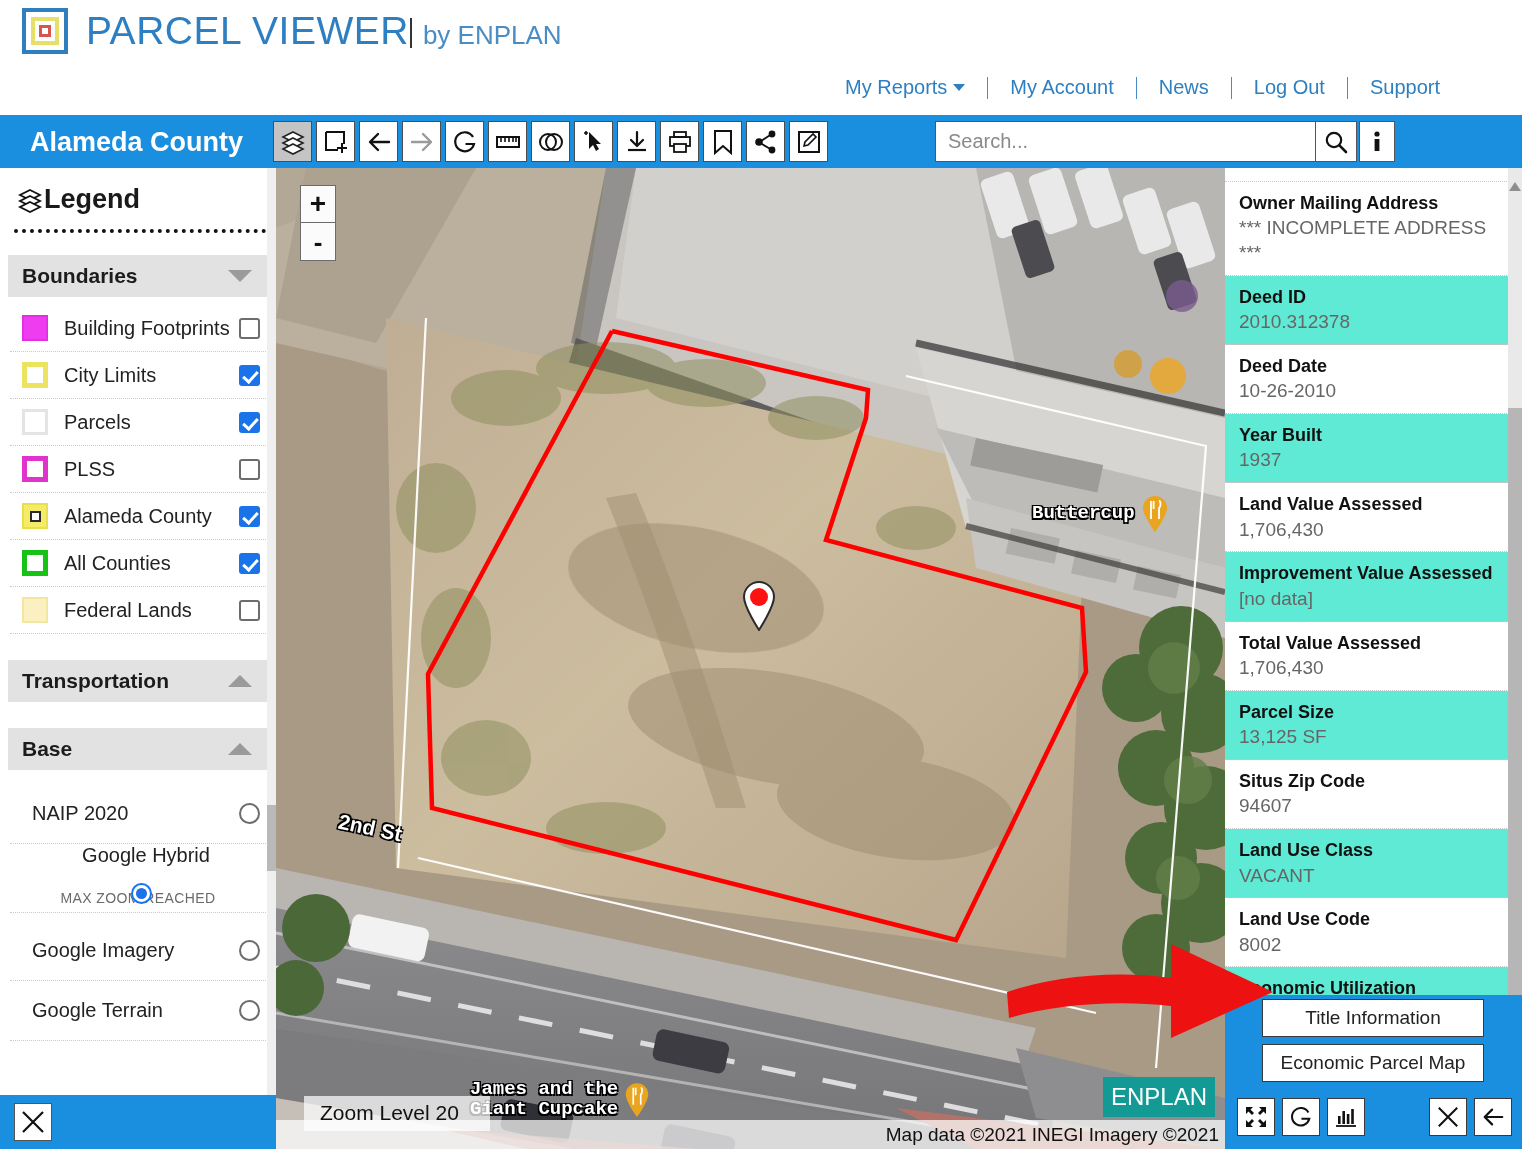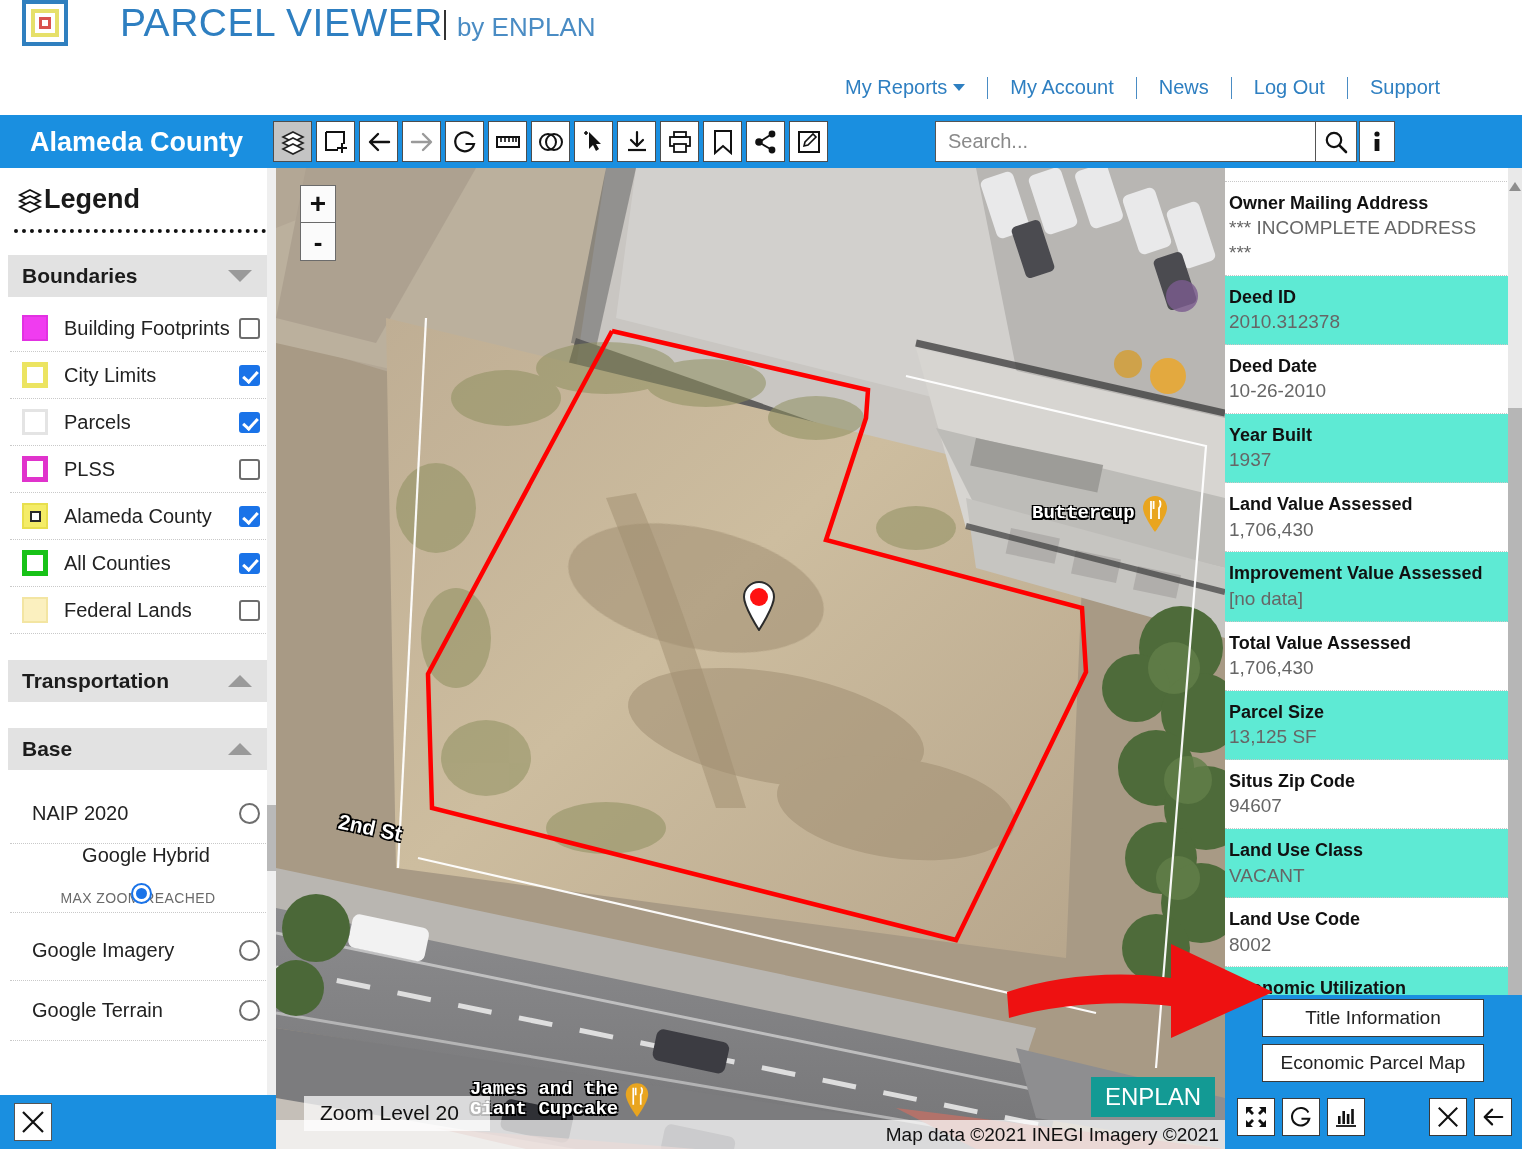--- a/index.html
+++ b/index.html
@@ -9,21 +9,21 @@
     background: #ffffff;
     overflow: hidden;
   }
   #app { position: relative; width: 1522px; height: 1149px; }
 
   
   .top-header {
     position: absolute; left: 0; top: 0; width: 1522px; height: 115px;
     background: #ffffff;
   }
-  .brand { position: absolute; left: 22px; top: 0; display: flex; align-items: center; gap: 34px; }
+  .brand { position: absolute; left: 22px; top: 8px; display: flex; align-items: center; }
   .brand-logo {
     width: 46px; height: 46px; border: 4px solid #2f7fbf; background: #ffffff;
     display: flex; align-items: center; justify-content: center;
   }
   .brand-logo .mid {
     width: 28px; height: 28px; border: 4px solid #e6e06a; background: #fff;
     display: flex; align-items: center; justify-content: center;
   }
   .brand-logo .inner { width: 12px; height: 12px; border: 3px solid #d9534f; }
   .brand-title {
@@ -183,21 +183,21 @@
     position: absolute; left: 27px; right: 27px; bottom: 2px; height: 11px;
     border-left: 3px solid #111; border-right: 3px solid #111; border-bottom: 3px solid #111;
   }
   .zoomlevel {
     position: absolute; left: 28px; bottom: 18px; z-index: 20;
     background: rgba(255,255,255,0.72); font-size: 21px; color: #111;
     padding: 5px 16px 6px 16px; width: 186px;
   }
   .enplan-wm {
     position: absolute; right: 10px; bottom: 32px; z-index: 20;
-    background: #139a94; color: #fff; font-size: 24px; padding: 6px 14px;
+    background: #139a94; color: #fff; font-size: 24px; padding: 6px 8px;
   }
   .attrib {
     position: absolute; left: 0; right: 0; bottom: 0; z-index: 20; height: 29px;
     background: rgba(255,255,255,0.72); font-size: 19px; color: #111;
     display: flex; align-items: center; justify-content: flex-end; padding-right: 6px;
     white-space: nowrap; overflow: hidden;
   }
   .poi { position: absolute; z-index: 15; display: flex; align-items: center; }
   .poi-label {
     font-size: 19px; font-weight: bold; color: #fff; white-space: pre-line;
@@ -208,21 +208,21 @@
     position: absolute; z-index: 15; font-size: 21px; font-weight: bold; color: #fff;
     text-shadow: -1.5px -1.5px 0 #000, 1.5px -1.5px 0 #000, -1.5px 1.5px 0 #000, 1.5px 1.5px 0 #000;
   }
 
   
   .data-panel {
     position: absolute; left: 1225px; top: 168px; width: 297px; height: 827px;
     background: #ffffff; overflow: hidden;
   }
   .data-list { position: absolute; left: 0; top: -33px; width: 288px; }
-  .data-row { padding: 10px 14px 9px 4px; border-bottom: 1px dotted #c8c8c8; }
+  .data-row { padding: 10px 14px 9px 14px; border-bottom: 1px dotted #c8c8c8; }
   .data-row.alt { background: #5eead4; }
   .data-key { font-size: 18px; font-weight: bold; color: #111; line-height: 1.25; }
   .data-val { font-size: 19px; color: #666; line-height: 1.3; margin-top: 2px; }
   .data-scroll {
     position: absolute; right: 0; top: 0; width: 14px; height: 827px; background: #e9e9e9;
   }
   .data-scroll .thumb {
     position: absolute; left: 0; top: 240px; width: 14px; height: 588px; background: #b6b6b6;
   }
   .sc-arrow {

